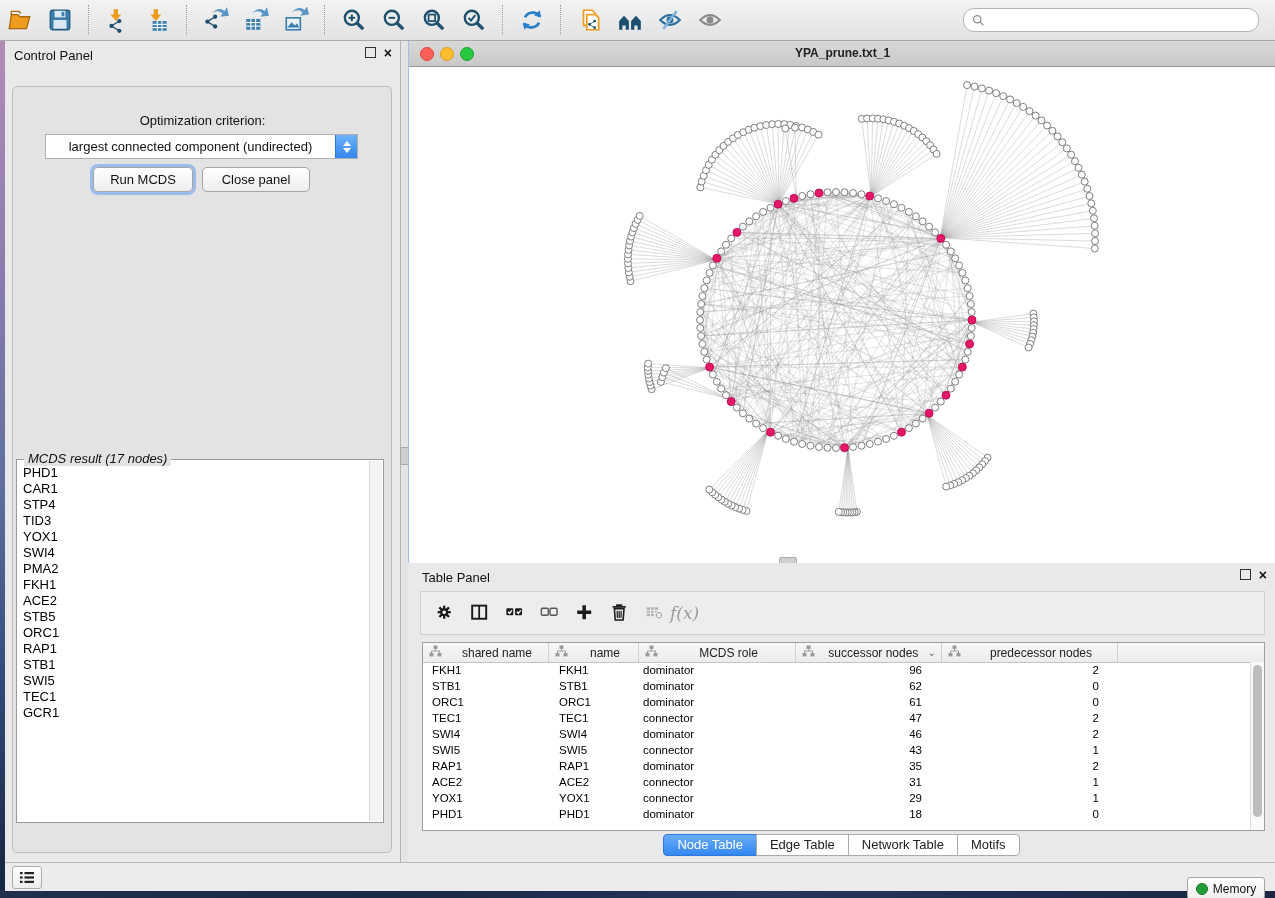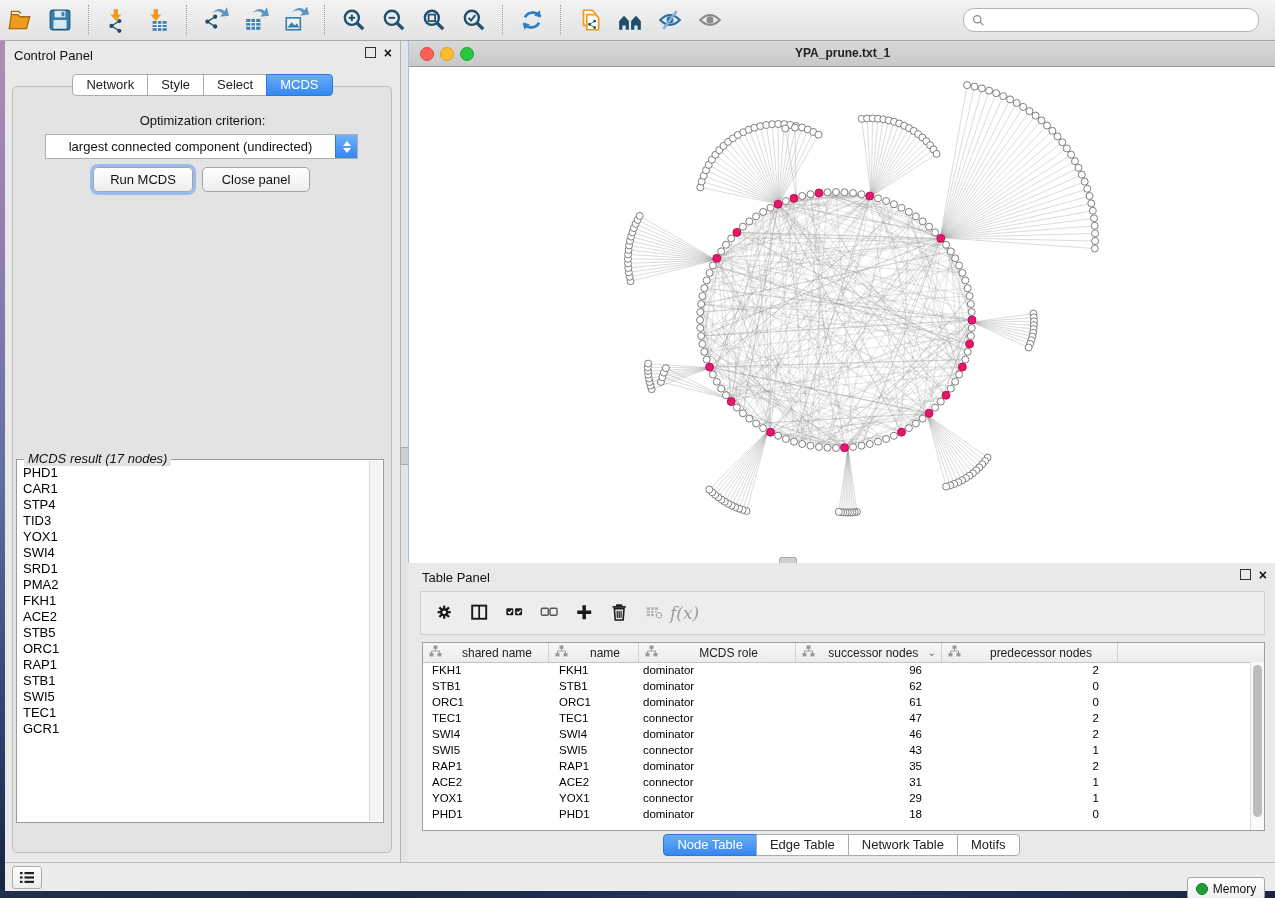--- a/index.html
+++ b/index.html
@@ -273,46 +273,39 @@
 
   <div id="control-panel">
     <div class="panel-titlebar">
       <span class="panel-title">Control Panel</span>
       <span class="panel-btns">
         <span class="float-btn"></span>
         <span class="close-btn">×</span>
       </span>
     </div>
     <div id="cp-inner"></div>
-    <div id="cp-tabs" class="seg-tabs">
-        <span class="seg-tab">Network</span>
-        <span class="seg-tab">Style</span>
-        <span class="seg-tab">Select</span>
-        <span class="seg-tab active">MCDS</span>
-      </div>
     <div id="opt-label">Optimization criterion:</div>
     <div id="criterion">
       <span id="criterion-text">largest connected component (undirected)</span>
       <span id="criterion-stepper">
           <span class="chev-up"></span>
           <span class="chev-dn"></span>
         </span>
     </div>
     <div id="run-btn" class="aq-btn">Run MCDS</div>
     <div id="closepanel-btn" class="aq-btn">Close panel</div>
     <div id="mcds-fieldset">
       <span id="mcds-legend">MCDS result (17 nodes)</span>
       <div id="mcds-list">
           <div class="mcds-item">PHD1</div>
           <div class="mcds-item">CAR1</div>
           <div class="mcds-item">STP4</div>
           <div class="mcds-item">TID3</div>
           <div class="mcds-item">YOX1</div>
           <div class="mcds-item">SWI4</div>
-          <div class="mcds-item">SRD1</div>
           <div class="mcds-item">PMA2</div>
           <div class="mcds-item">FKH1</div>
           <div class="mcds-item">ACE2</div>
           <div class="mcds-item">STB5</div>
           <div class="mcds-item">ORC1</div>
           <div class="mcds-item">RAP1</div>
           <div class="mcds-item">STB1</div>
           <div class="mcds-item">SWI5</div>
           <div class="mcds-item">TEC1</div>
           <div class="mcds-item">GCR1</div>

